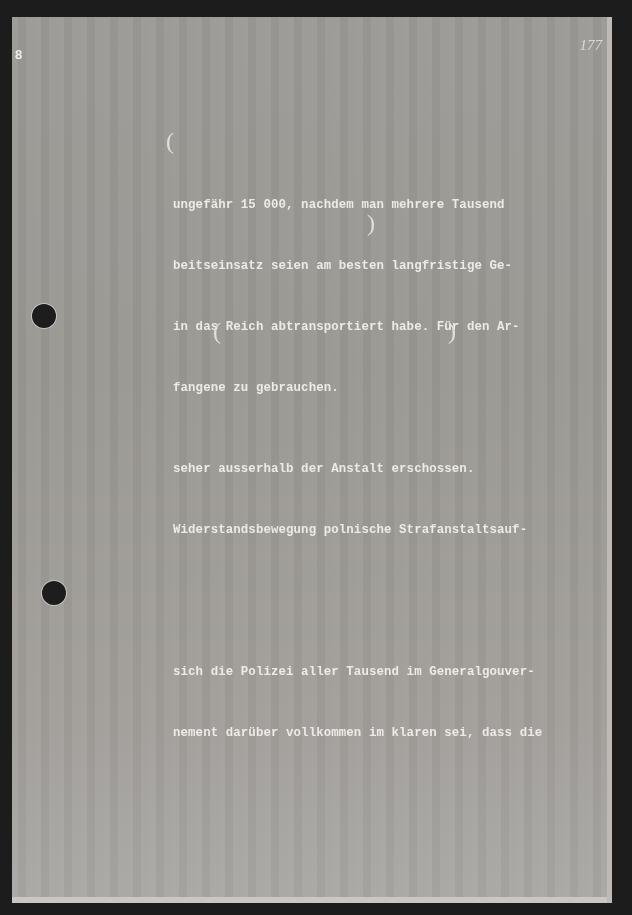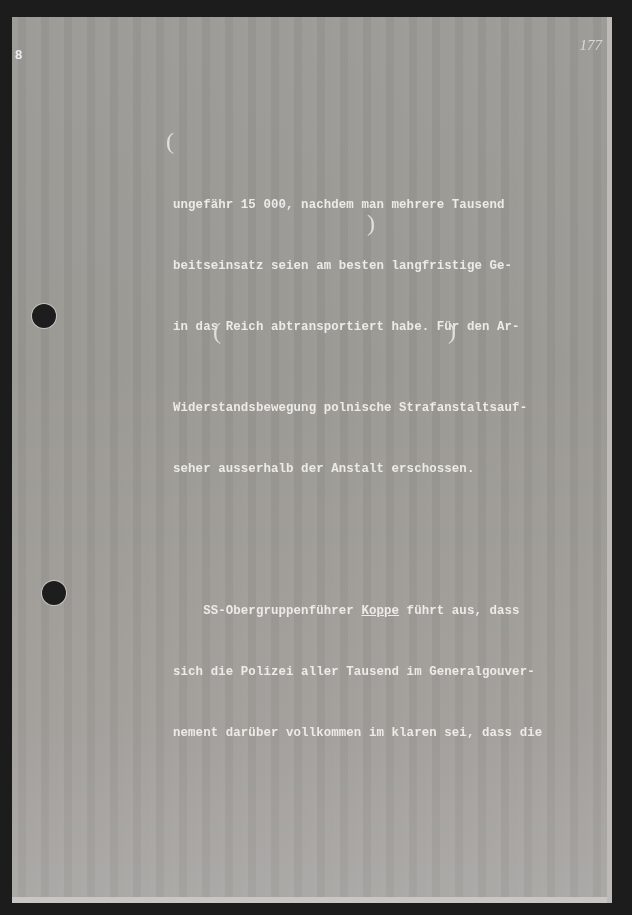--- a/index.html
+++ b/index.html
@@ -76,26 +76,26 @@
 </div>
 
 <div class="hole" style="left:32px; top:304px;"></div>
 <div class="hole" style="left:42px; top:581px;"></div>
 
 <div class="text-block">
   
   <span class="line">ungefähr 15 000, nachdem man mehrere Tausend</span>
   <span class="line">beitseinsatz seien am besten langfristige Ge-</span>
   <span class="line">in das Reich abtransportiert habe. Für den Ar-</span>
+  <span class="line">fangene zu gebrauchen.</span>
   
+  <span class="line">seher ausserhalb der Anstalt erschossen.</span>
   <span class="line">Widerstandsbewegung polnische Strafanstaltsauf-</span>
-  <span class="line">seher ausserhalb der Anstalt erschossen.</span>
   <span class="gap"></span>
   
-  <span class="line"><span>    SS-Obergruppenführer </span><span class="underline">Koppe</span><span> führt aus, dass</span></span>
   <span class="line">sich die Polizei aller Tausend im Generalgouver-</span>
   <span class="line">nement darüber vollkommen im klaren sei, dass die</span>
   
   
   
   
   
   
   
   

